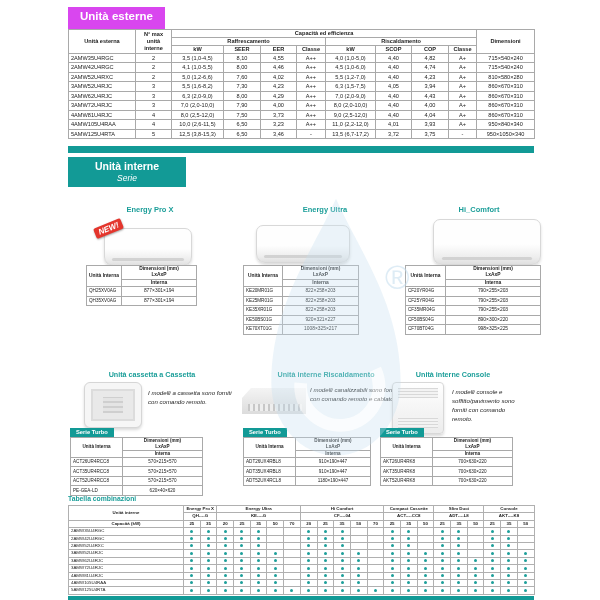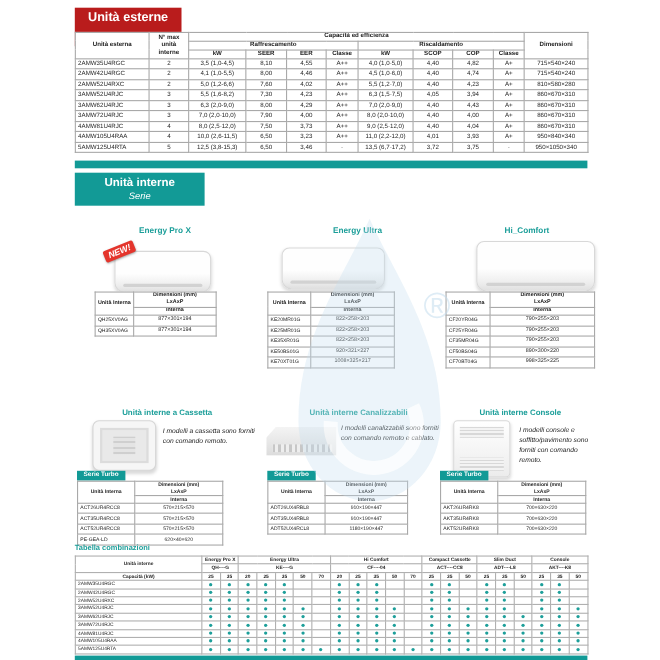--- a/index.html
+++ b/index.html
@@ -1,20 +1,20 @@
 <!DOCTYPE html>
 <html><head>
 <meta charset="utf-8">
 <style>
   html,body{margin:0;padding:0;background:#fff;}
   .page{position:relative;width:600px;height:600px;background:#fff;overflow:hidden;
         font-family:"Liberation Sans",sans-serif;color:#222;}
 
   
-  .tag1{position:absolute;left:68px;top:7px;background:#b91c1c;color:#fff;
+  .tag1{position:absolute;left:68px;top:7px;background:#d946ef;color:#fff;
         font-size:11.5px;font-weight:700;padding:3px 12px 20px;}
   .divbar{position:absolute;left:68px;top:146px;width:466px;height:7px;background:#129a96;}
   .divbar2{position:absolute;left:68px;top:596px;width:466px;height:4px;background:#129a96;}
   .tag2{position:absolute;left:68px;top:157px;width:118px;background:#129a96;color:#fff;
         text-align:center;padding:3px 0 4px;}
   .tag2 .l1{font-size:10.5px;font-weight:700;}
   .tag2 .l2{font-size:8.5px;font-style:italic;margin-top:1px;}
 
   
   .t-out{position:absolute;left:68px;top:29px;width:466px;border-collapse:collapse;
@@ -365,21 +365,21 @@
           </tr>
           <tr>
             <td class="mcol">CF70BT04G</td>
             <td>998×325×225</td>
           </tr>
         </tbody>
     </table>
   </div>
 
   <div class="card" style="left:68px;top:368px;width:168px;height:128px">
-    <div class="card-title" style="font-size:7.2px">Unità interne a Cassetta</div>
+    <div class="card-title" style="font-size:7.2px">Unità cassetta a Cassetta</div>
     <div class="ac-cass" style="left:16px;top:14px;width:56px;height:44px"></div>
     <div class="note" style="left:80px;top:20px;width:86px">I modelli a cassetta sono forniti con comando remoto.</div>
     <div class="serie" style="left:2px;top:60px">Serie Turbo</div>
     <table class="t-mini" style="left:2px;top:69px;width:132px;font-size:4.6px">
       <colgroup>
           <col style="width:52px">
           <col style="width:80px">
         </colgroup>
       <thead>
         <tr>
@@ -405,21 +405,21 @@
           </tr>
           <tr>
             <td class="mcol">PE-GEA-LD</td>
             <td>620×40×620</td>
           </tr>
         </tbody>
     </table>
   </div>
 
   <div class="card" style="left:240px;top:368px;width:172px;height:128px">
-    <div class="card-title" style="font-size:7.2px">Unità interne Canalizzabili</div>
+    <div class="card-title" style="font-size:7.2px">Unità interne Riscaldamento</div>
     <div class="ac-duct" style="left:2px;top:20px;width:64px;height:26px"></div>
     <div class="note" style="left:70px;top:17px;width:100px">I modelli canalizzabili sono forniti con comando remoto e cablato.</div>
     <div class="serie" style="left:3px;top:60px">Serie Turbo</div>
     <table class="t-mini" style="left:3px;top:69px;width:127px;font-size:4.6px">
       <colgroup>
           <col style="width:52px">
           <col style="width:75px">
         </colgroup>
       <thead>
         <tr>
@@ -440,21 +440,21 @@
             <td>910×190×447</td>
           </tr>
           <tr>
             <td class="mcol">ADT52UX4RCL8</td>
             <td>1180×190×447</td>
           </tr>
         </tbody>
     </table>
   </div>
 
-  <div class="card" style="left:400px;top:368px;width:146px;height:128px">
+  <div class="card" style="left:380px;top:368px;width:146px;height:128px">
     <div class="card-title" style="font-size:7.2px">Unità interne Console</div>
     <div class="ac-cons" style="left:12px;top:14px;width:50px;height:50px"></div>
     <div class="note" style="left:72px;top:19px;width:72px">I modelli console e soffitto/pavimento sono forniti con comando remoto.</div>
     <div class="serie" style="left:0;top:60px">Serie Turbo</div>
     <table class="t-mini" style="left:0;top:69px;width:132px;font-size:4.6px">
       <colgroup>
           <col style="width:52px">
           <col style="width:80px">
         </colgroup>
       <thead>

